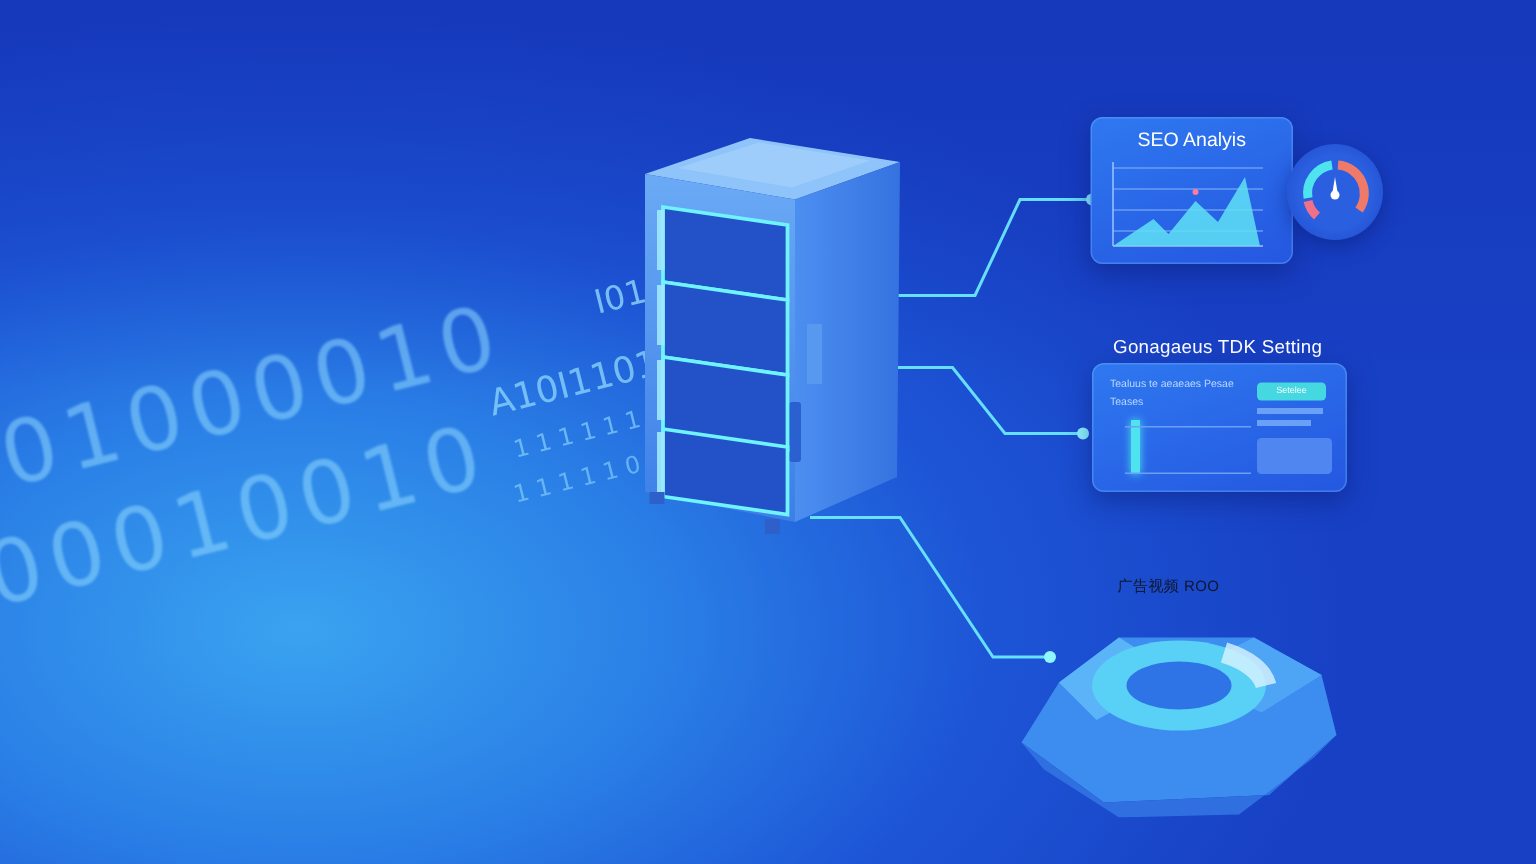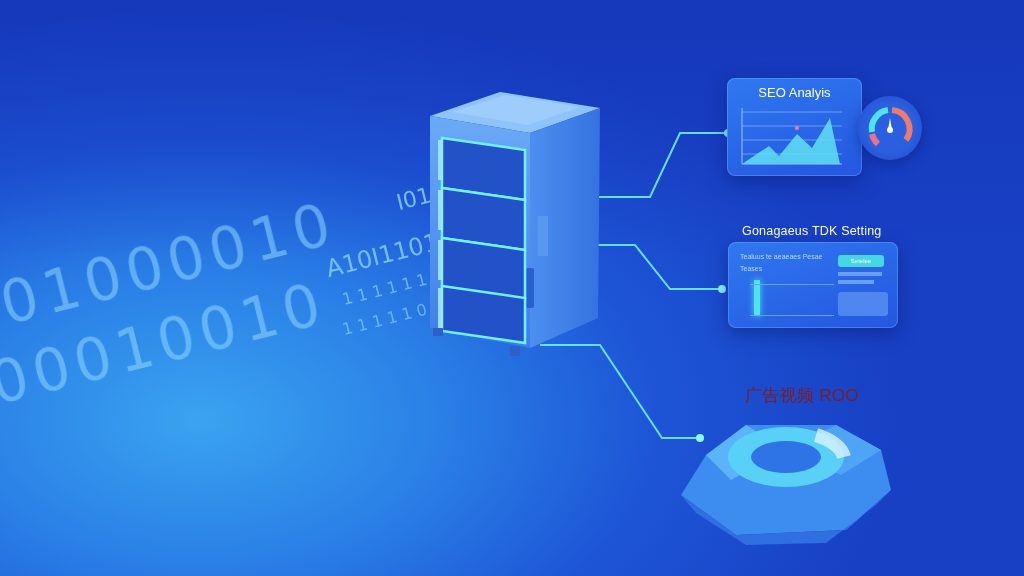--- a/index.html
+++ b/index.html
@@ -16,21 +16,21 @@
 .b7{left:400px;top:190px;font-size:22px;transform:rotate(-14deg);opacity:.8}
 
 .server{position:absolute;left:430px;top:88px;width:170px;height:275px}
 .connector{position:absolute;left:0;top:0;width:1024px;height:576px;pointer-events:none}
 
 .card{position:absolute;background:linear-gradient(160deg,#2f78f0,#2457e0);border-radius:8px;box-shadow:0 6px 18px rgba(10,30,120,.5),inset 0 0 0 1px rgba(120,190,255,.35)}
 .seo-card{left:727px;top:78px;width:135px;height:98px}
 .seo-title{position:absolute;left:0;right:0;top:7px;text-align:center;color:#fff;font-size:13px}
 .tdk-title{position:absolute;left:742px;top:224px;color:#fff;font-size:12.5px;font-weight:normal;letter-spacing:.2px}
 .tdk-card{left:728px;top:242px;width:170px;height:86px}
-.roi-title{position:absolute;left:745px;top:384px;color:#7f1d1d;font-size:17px;letter-spacing:.3px}
+.roi-title{position:absolute;left:745px;top:384px;color:#0f172a;font-size:10px;letter-spacing:.3px}
 .gauge{position:absolute;left:858px;top:96px;width:64px;height:64px;border-radius:50%;background:radial-gradient(circle,#2a5fe0 55%,#1d46c6 100%);box-shadow:0 4px 12px rgba(10,30,120,.5)}
 .roi-base{position:absolute;left:676px;top:395px;width:222px;height:150px}
 </style>
 </head>
 <body>
 
 <div class="bg-top"></div>
 
 <div class="binary b1">01000010</div>
 <div class="binary b2">00010010</div>

